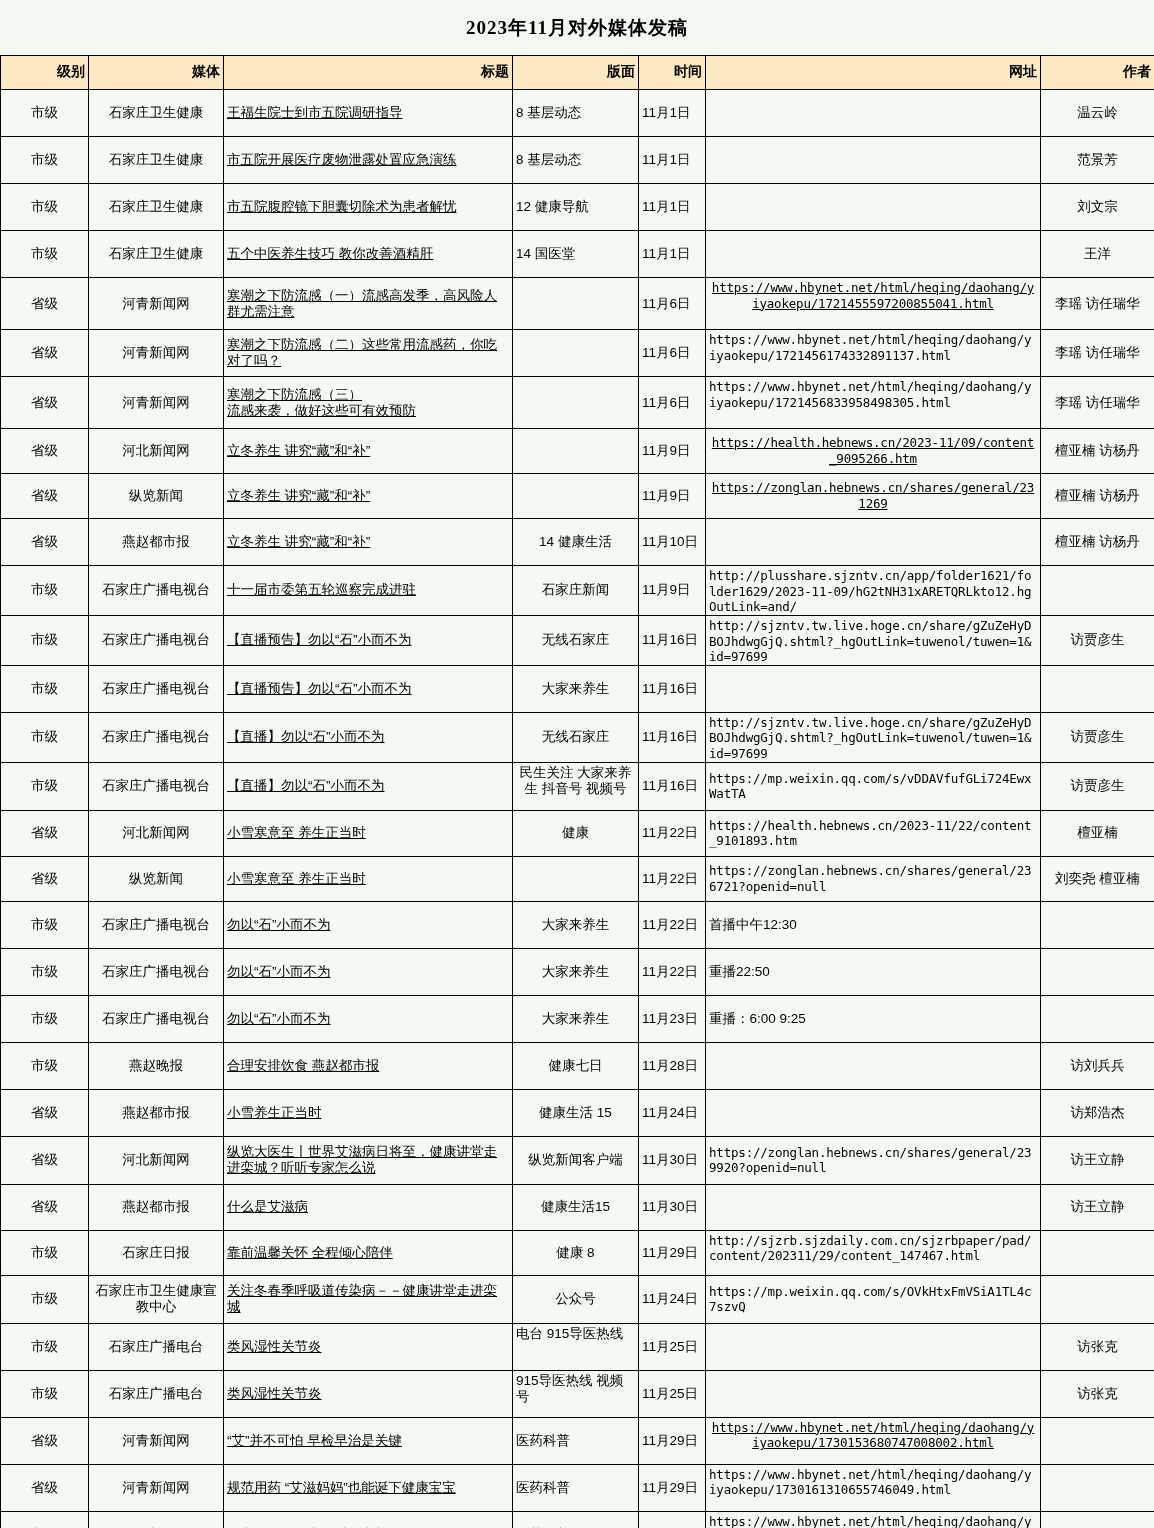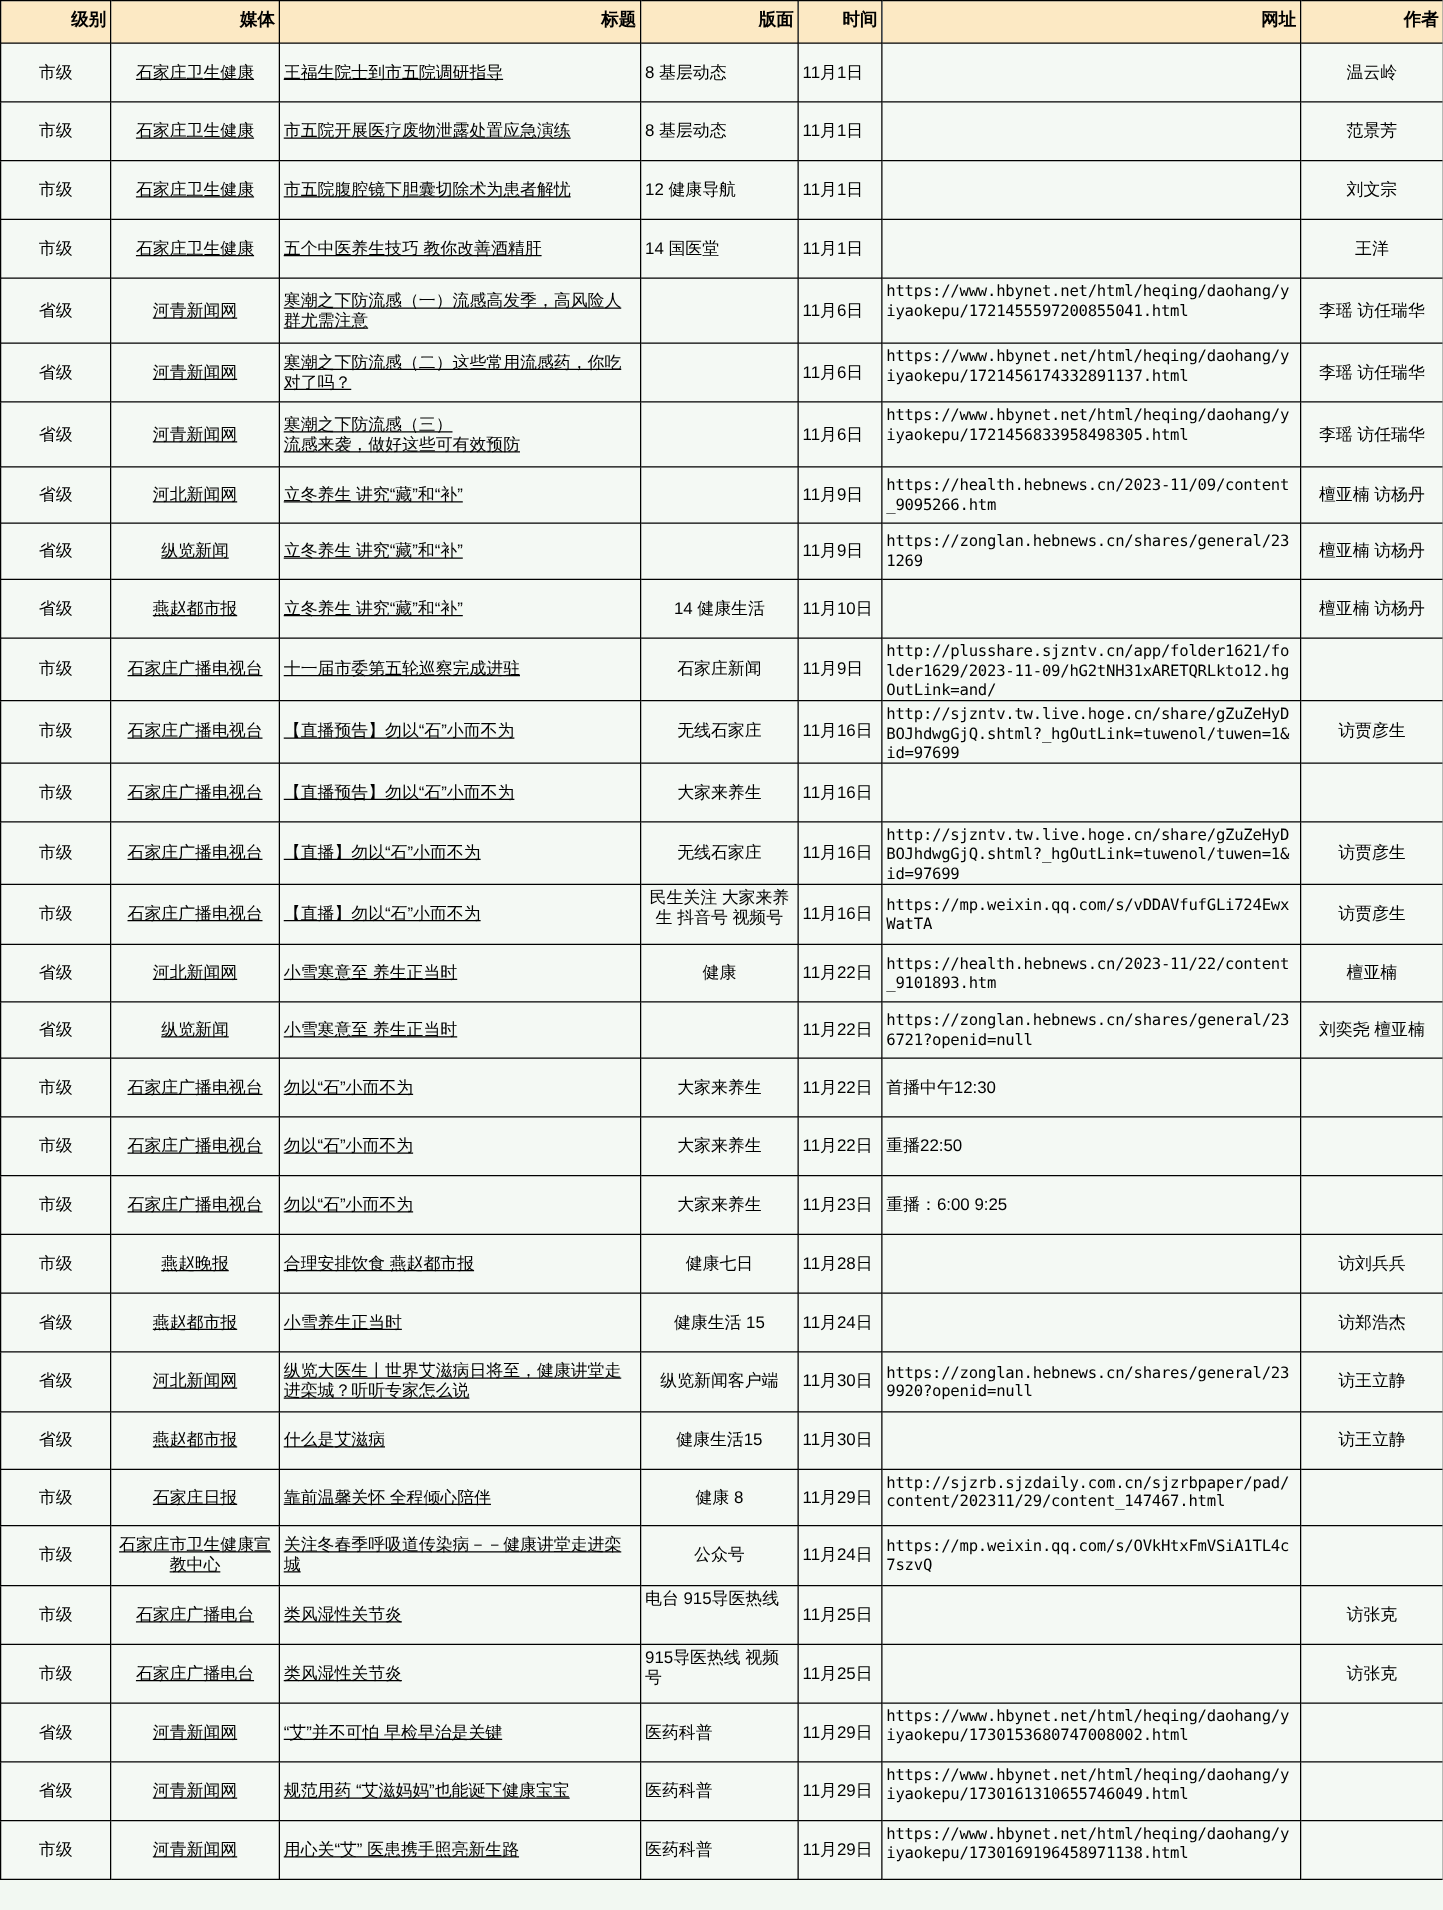--- a/index.html
+++ b/index.html
@@ -66,39 +66,41 @@
   
   col.c-level   { width: 88px; }
   col.c-media   { width: 135px; }
   col.c-title   { width: 289px; }
   col.c-page    { width: 126px; }
   col.c-date    { width: 67px; }
   col.c-url     { width: 335px; }
   col.c-author  { width: 114px; }
 
   td.level   { text-align: center; }
-  td.media   { text-align: center; text-decoration: underline; }
+  td.media   { text-align: center; }
   td.title   { text-align: left; text-decoration: underline; }
   td.page    { text-align: left; }
   td.date    { text-align: left; white-space: nowrap; }
   td.url     { text-align: left; }
   td.author  { text-align: center; margin-left: 33px; }
 
   
   td.page.center { text-align: center; }
 
   .urltext {
     font-family: "DejaVu Sans Mono", "Liberation Mono", monospace;
     font-size: 12.5px;
     line-height: 1.25;
     word-break: break-all;
     display: block;
     letter-spacing: -0.2px;
   }
   .urltext.link {
+    text-decoration: underline;
+    text-align: center;
   }
   .plain {
     font-size: 13.5px;
     font-family: "Liberation Sans", "DejaVu Sans", sans-serif;
     word-break: break-all;
     display: block;
   }
   td.url.clipcell {
     vertical-align: top;
     padding-top: 2px;
@@ -107,20 +109,23 @@
     vertical-align: top;
     padding-top: 2px;
     margin-top: 36px;
   }
 </style>
 </head>
 <body>
 
 <div class="sheet">
 
+  <div class="title-bar">
+    <div class="title">2023年11月对外媒体发稿</div>
+  </div>
 
   <table class="grid">
     <colgroup>
       <col class="c-level">
       <col class="c-media">
       <col class="c-title">
       <col class="c-page">
       <col class="c-date">
       <col class="c-url">
       <col class="c-author">

